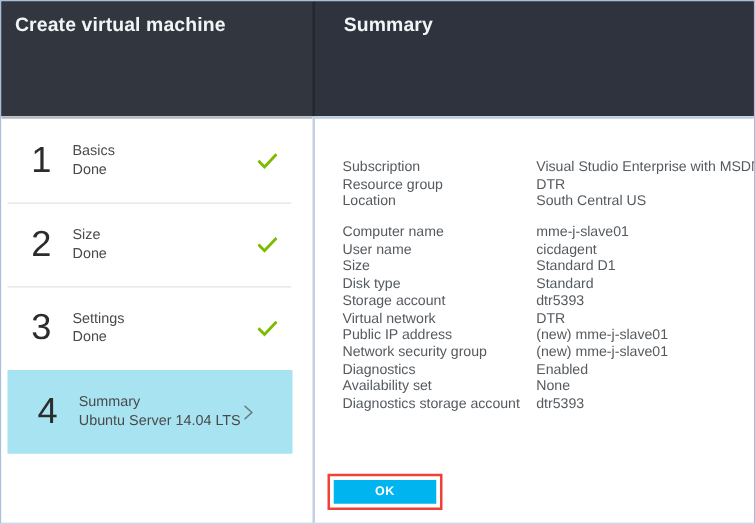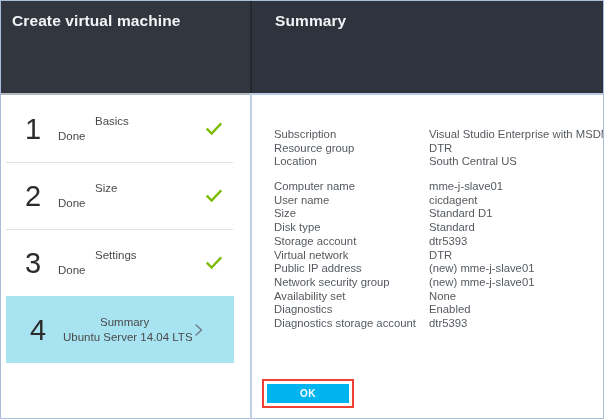--- a/index.html
+++ b/index.html
@@ -146,21 +146,20 @@
     left: 57px;
     top: 50%;
     transform: translateY(-50%);
     line-height: 15px;
   }
   .step-title {
     display: block;
     font-size: 11.5px;
     color: #4a4a4a;
     white-space: nowrap;
-    margin-left: 37px;
   }
   .step-sub {
     display: block;
     font-size: 11.5px;
     color: #4a4a4a;
     white-space: nowrap;
   }
   .step-check {
     position: absolute;
     right: 28px;
@@ -343,28 +342,28 @@
         </div>
         <div class="summary-row">
           <span class="summary-label">Public IP address</span>
           <span class="summary-value">(new) mme-j-slave01</span>
         </div>
         <div class="summary-row">
           <span class="summary-label">Network security group</span>
           <span class="summary-value">(new) mme-j-slave01</span>
         </div>
         <div class="summary-row">
+          <span class="summary-label">Diagnostics</span>
+          <span class="summary-value">Enabled</span>
+        </div>
+        <div class="summary-row">
           <span class="summary-label">Availability set</span>
           <span class="summary-value">None</span>
         </div>
         <div class="summary-row">
-          <span class="summary-label">Diagnostics</span>
-          <span class="summary-value">Enabled</span>
-        </div>
-        <div class="summary-row">
           <span class="summary-label">Diagnostics storage account</span>
           <span class="summary-value">dtr5393</span>
         </div>
       </div>
     </div>
 
   <div class="ok-annotation"></div>
   <button class="ok-button">OK</button>
 
 </div>

